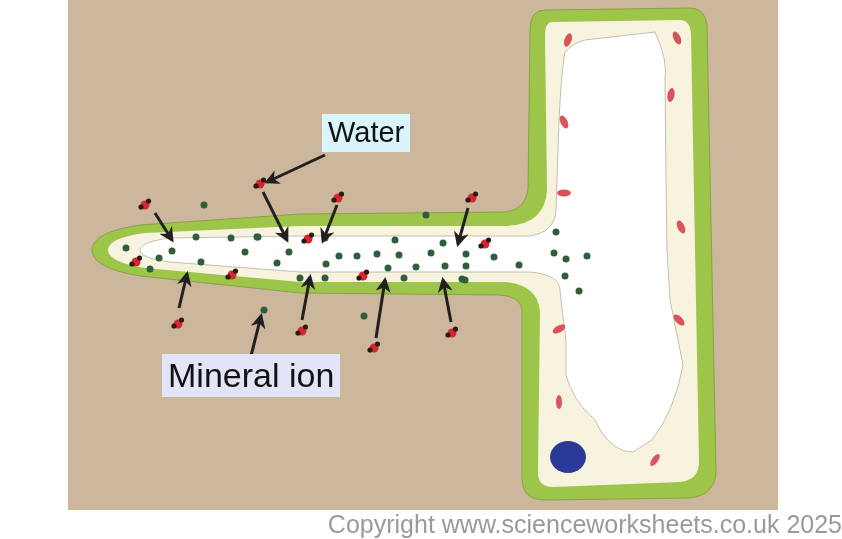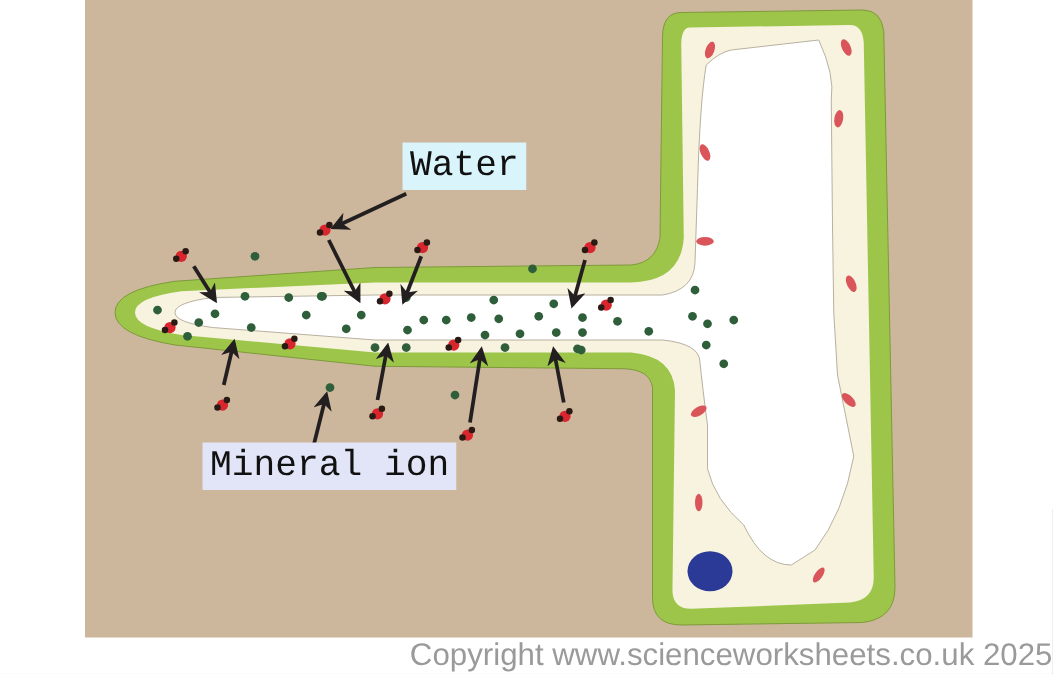--- a/index.html
+++ b/index.html
@@ -1,20 +1,20 @@
 <!DOCTYPE html>
 <html><head>
   <meta charset="utf-8">
   <style>
     html, body { margin: 0; padding: 0; background: #ffffff; }
     body { width: 842px; height: 539px; position: relative; overflow: hidden; font-family: "DejaVu Sans", sans-serif; }
     #diagram { position: absolute; left: 0; top: 0; width: 842px; height: 539px; }
-    .label-box { position: absolute; color: #111; font-family: Liberation Mono, monospace; line-height: 1; padding: 4px 6px 5px 6px; }
+    .label-box { position: absolute; color: #111; font-family: Liberation Sans, sans-serif; line-height: 1; padding: 4px 6px 5px 6px; }
     #label-water { left: 322px; top: 114px; background: #d9f4fb; font-size: 29px; }
-    #label-mineral { left: 162px; top: 354px; background: #e2e4f7; font-size: 29px; }
+    #label-mineral { left: 162px; top: 354px; background: #e2e4f7; font-size: 34px; }
     #copyright { position: absolute; left: 0; width: 842px; top: 510px; text-align: right; font-family: "Liberation Sans", sans-serif; font-size: 25px; color: #9a9a9a; }
   </style>
 </head>
 <body>
 
 <svg id="diagram" viewBox="0 0 842 539" xmlns="http://www.w3.org/2000/svg">
   <defs>
     <marker id="ah" viewBox="0 0 10 10" refX="8" refY="5" markerWidth="5" markerHeight="5" orient="auto">
       <path d="M0,0 L10,5 L0,10 L3,5 z" fill="#231f20"></path>
     </marker>

